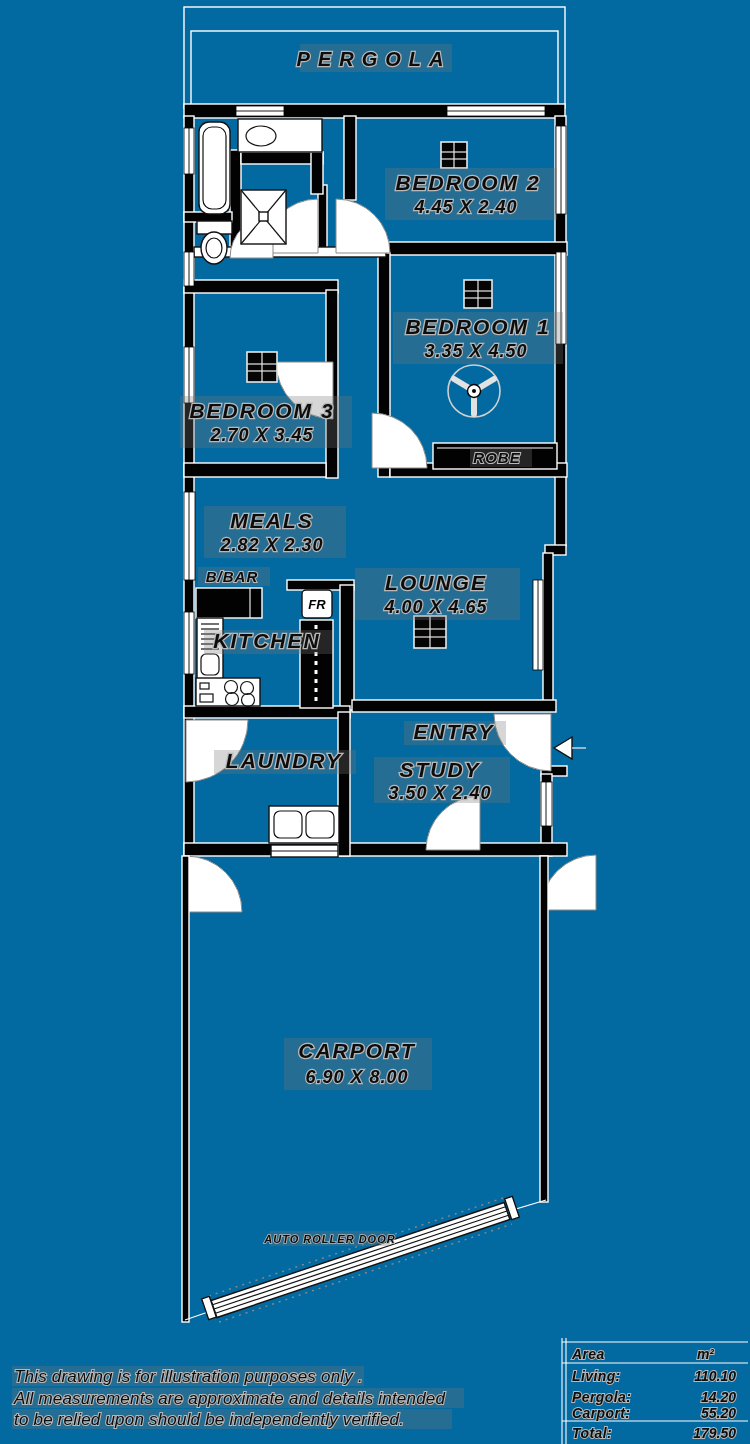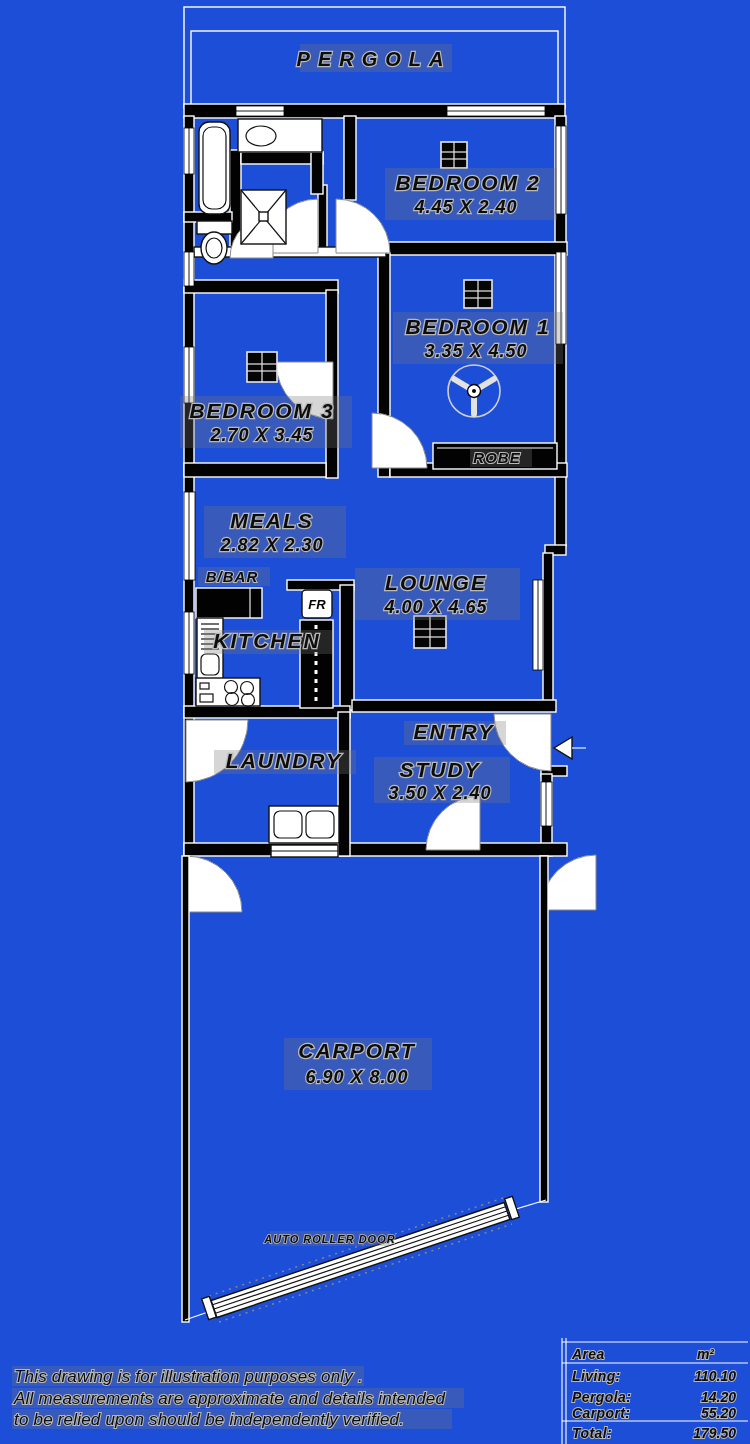--- a/index.html
+++ b/index.html
@@ -1,16 +1,16 @@
 <!DOCTYPE html>
 <html><head>
 <meta charset="utf-8">
 <style>
   html,body{margin:0;padding:0;background:#000;}
-  #stage{position:relative;width:750px;height:1444px;background:#1d4ed8;overflow:hidden;}
+  #stage{position:relative;width:750px;height:1444px;background:#0369a1;overflow:hidden;}
   svg{display:block;}
   
   .wl{fill:#020202;stroke:#ffffff;stroke-width:1.4;}
   .wl2{fill:none;stroke:#ffffff;stroke-width:1.4;}
   .thin{stroke:#ffffff;stroke-width:1.1;fill:none;}
   
   .fix{fill:#ffffff;stroke:#111;stroke-width:1.4;}
   .fxl{fill:none;stroke:#111;stroke-width:1.2;}
   
   .door{fill:#ffffff;stroke:#8a8a8a;stroke-width:1;}

